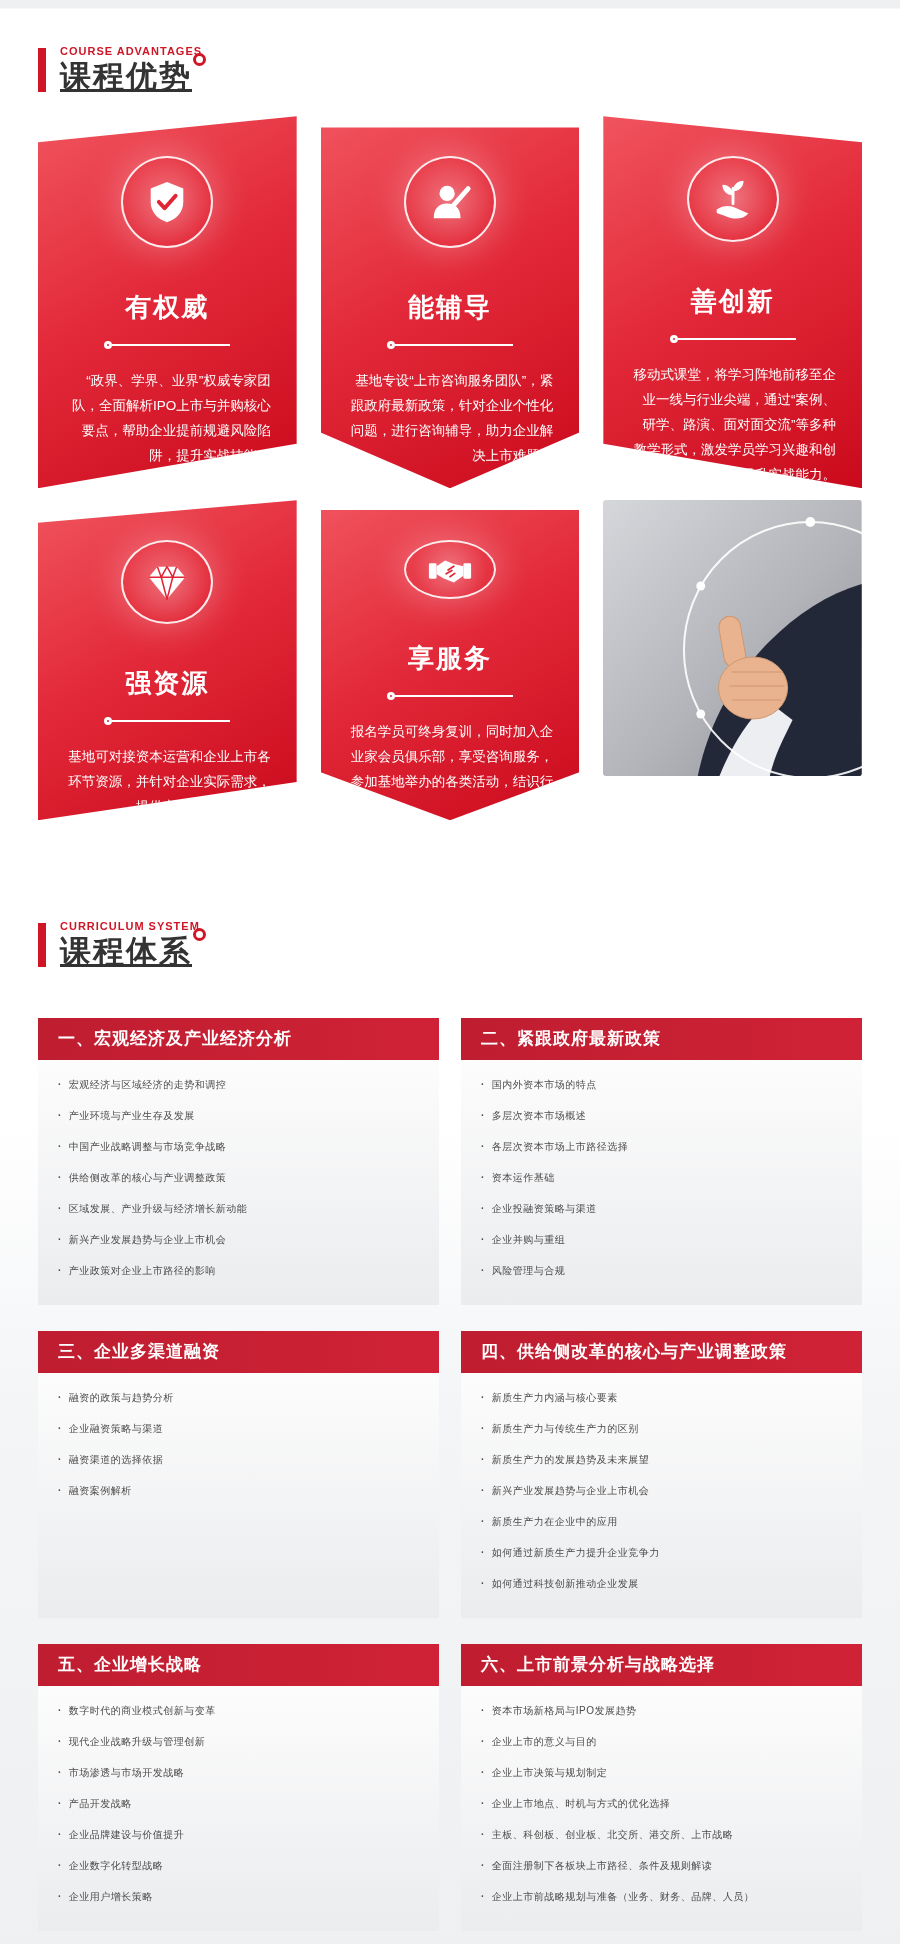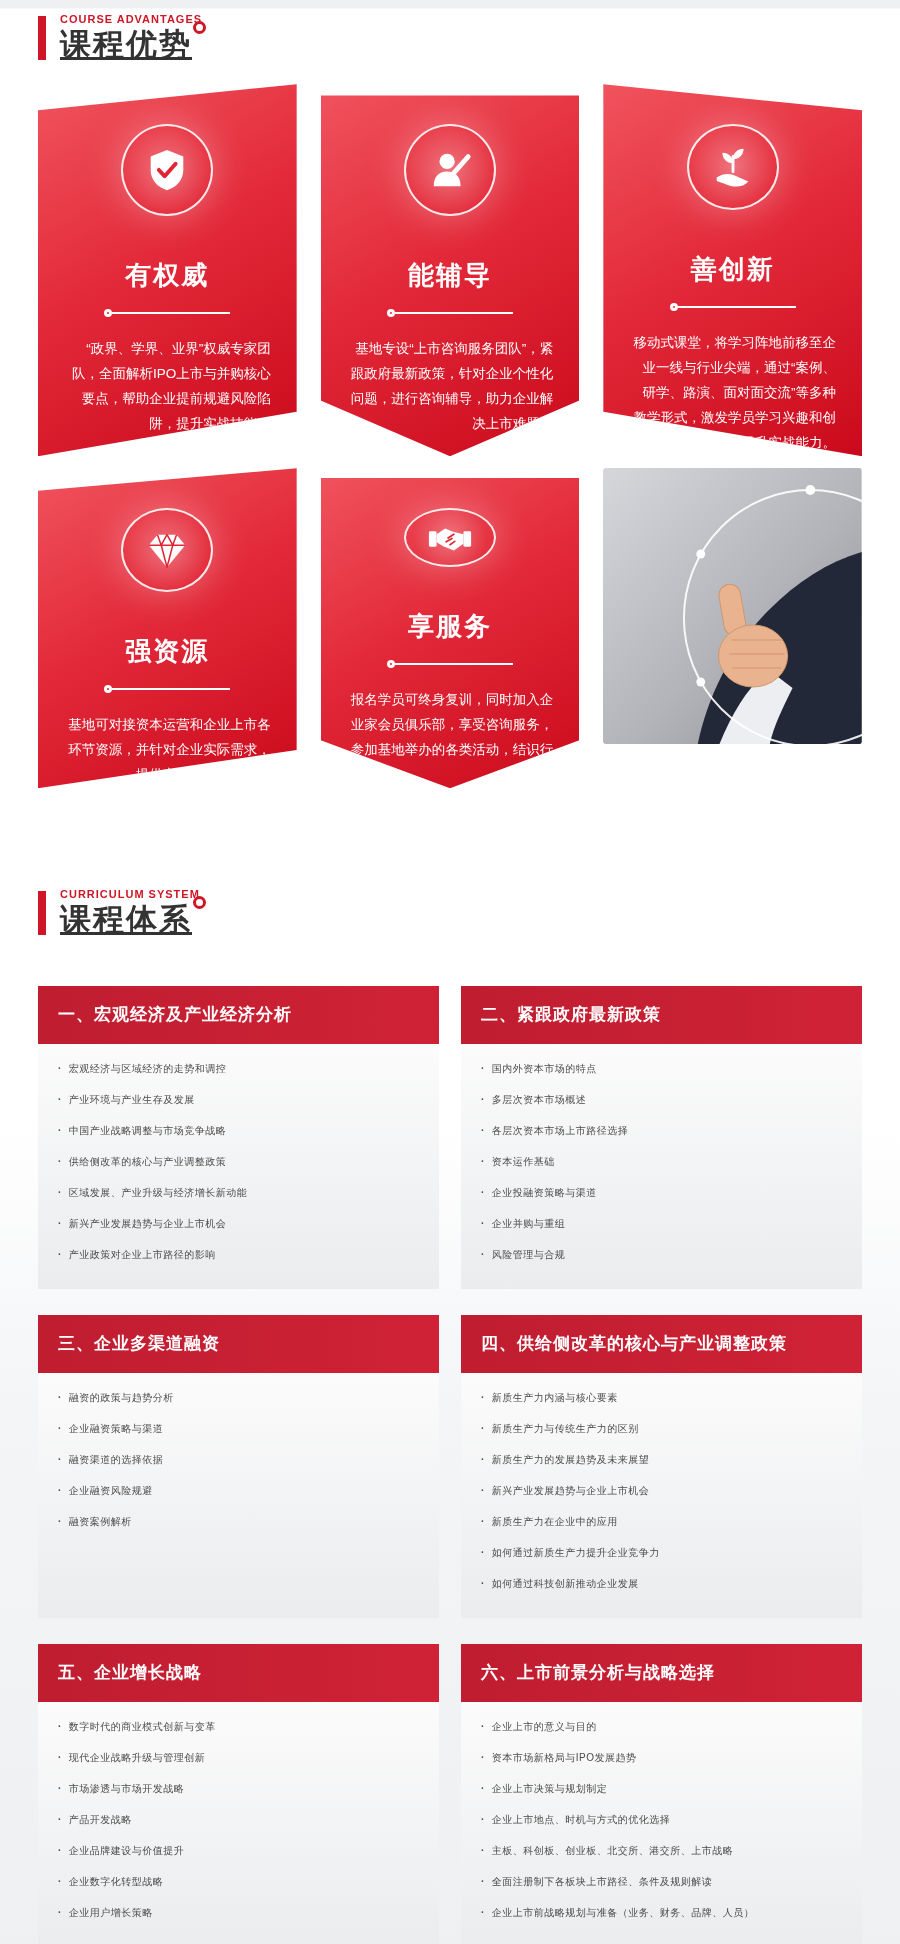--- a/index.html
+++ b/index.html
@@ -10,21 +10,21 @@
     background:linear-gradient(180deg,#eef0f2 0,#eef0f2 8px,#ffffff 9px,#ffffff 1120px,#f4f5f7 1400px,#eef0f1 1944px);
   }
   
   .sec-head { display:flex; align-items:flex-start; margin-left:38px; }
   .sec-bar { width:8px; height:44px; background:#ce1626; margin-right:14px; margin-top:3px; }
   .sec-eyebrow { color:#ce1626; font-size:11px; font-weight:bold; letter-spacing:1px; line-height:1.2; }
   .sec-title-wrap { position:relative; display:inline-block; margin-top:2px; }
   .sec-title { font-size:31px; font-weight:bold; color:#333; letter-spacing:2px; line-height:1.1;text-decoration:underline; }
   .ring { position:absolute; right:-14px; top:-7px; width:13px; height:13px;
           border:3px solid #ce1626; border-radius:50%; background:transparent; }
-  .sec1-head { padding-top:13px; }
+  .sec1-head { padding-top:13px;margin-top:32px; }
   .sec2-head { margin-top:100px; }
 
   
   .adv-grid { margin:22px 38px 0; display:grid; grid-template-columns:repeat(3,1fr);
               column-gap:24px; row-gap:12px; align-items:start; }
   .adv-card {
     position:relative; color:#fff; text-align:center;
     display:flex; flex-direction:column; align-items:center;
     background:linear-gradient(150deg,#f0545e 0%,#e32a3a 45%,#ca0a1c 100%);
   }
@@ -45,21 +45,21 @@
   .adv-divider .line { width:118px; height:2px; background:#fff; }
   .adv-body { margin-top:20px; padding:0 26px; font-size:13.5px; line-height:1.85; text-align:right; }
 
   .photo-card { height:276px; border-radius:3px; overflow:hidden; position:relative; }
   .photo-card svg { display:block; width:100%; height:100%; }
 
   
   .cur-grid { margin:48px 38px 0; display:grid; grid-template-columns:1fr 1fr;
               column-gap:22px; row-gap:26px; }
   .cur-card { background:linear-gradient(180deg,#ffffff 0%,#ebecee 100%); }
-  .cur-head { height:58px; background:linear-gradient(90deg,#bf1d30 0%,#d02236 100%);
+  .cur-head { height:42px; background:linear-gradient(90deg,#bf1d30 0%,#d02236 100%);
               color:#fff; font-weight:bold; font-size:17px; letter-spacing:1px;
               display:flex; align-items:center; padding-left:20px; }
   .cur-body { list-style:none; padding:10px 20px 18px; }
   .cur-item { font-size:10px; color:#4b4b4b; padding:8.5px 0; letter-spacing:.5px; }
   .cur-item::before { content:"·"; font-weight:bold; margin-right:7px; color:#4b4b4b; }
 </style>
 </head>
 <body>
 
 <div class="page">
@@ -221,21 +221,20 @@
         <li class="cur-item">风险管理与合规</li>
       </ul>
     </div>
 
     <div class="cur-card">
       <div class="cur-head">三、企业多渠道融资</div>
       <ul class="cur-body">
         <li class="cur-item">融资的政策与趋势分析</li>
         <li class="cur-item">企业融资策略与渠道</li>
         <li class="cur-item">融资渠道的选择依据</li>
-        <li class="cur-item">企业融资风险规避</li>
         <li class="cur-item">融资案例解析</li>
       </ul>
     </div>
 
     <div class="cur-card">
       <div class="cur-head">四、供给侧改革的核心与产业调整政策</div>
       <ul class="cur-body">
         <li class="cur-item">新质生产力内涵与核心要素</li>
         <li class="cur-item">新质生产力与传统生产力的区别</li>
         <li class="cur-item">新质生产力的发展趋势及未来展望</li>
@@ -255,22 +254,22 @@
         <li class="cur-item">产品开发战略</li>
         <li class="cur-item">企业品牌建设与价值提升</li>
         <li class="cur-item">企业数字化转型战略</li>
         <li class="cur-item">企业用户增长策略</li>
       </ul>
     </div>
 
     <div class="cur-card">
       <div class="cur-head">六、上市前景分析与战略选择</div>
       <ul class="cur-body">
+        <li class="cur-item">资本市场新格局与IPO发展趋势</li>
         <li class="cur-item">企业上市的意义与目的</li>
-        <li class="cur-item">资本市场新格局与IPO发展趋势</li>
         <li class="cur-item">企业上市决策与规划制定</li>
         <li class="cur-item">企业上市地点、时机与方式的优化选择</li>
         <li class="cur-item">主板、科创板、创业板、北交所、港交所、上市战略</li>
         <li class="cur-item">全面注册制下各板块上市路径、条件及规则解读</li>
         <li class="cur-item">企业上市前战略规划与准备（业务、财务、品牌、人员）</li>
 
       </ul>
     </div>
   </div>
 </div>

